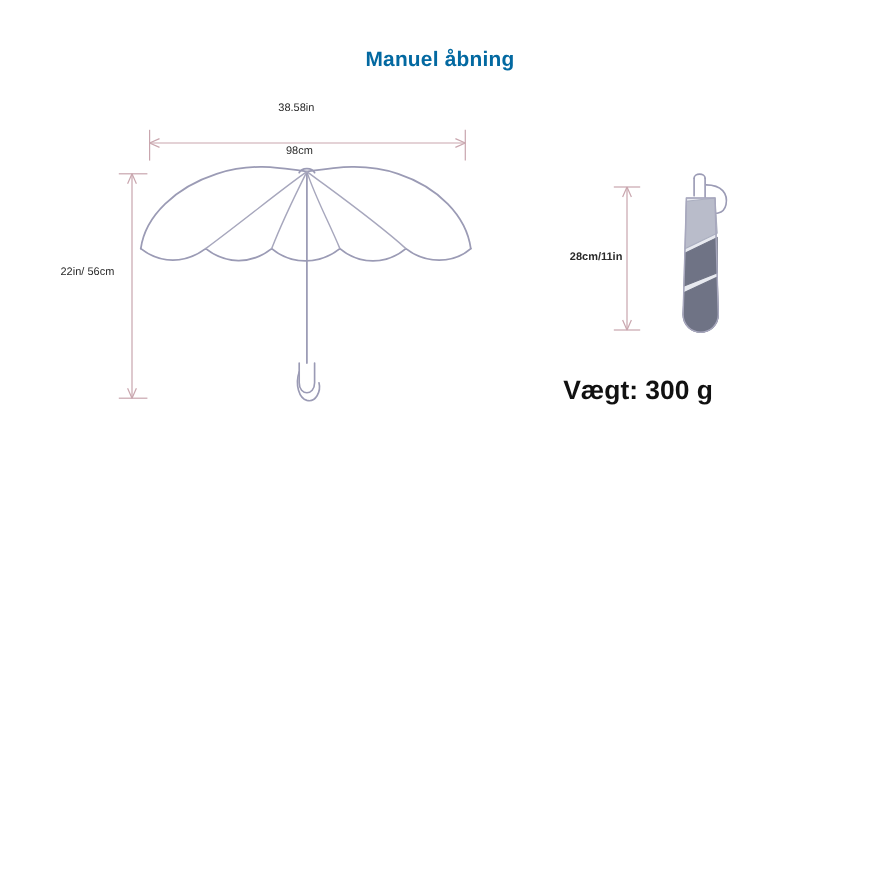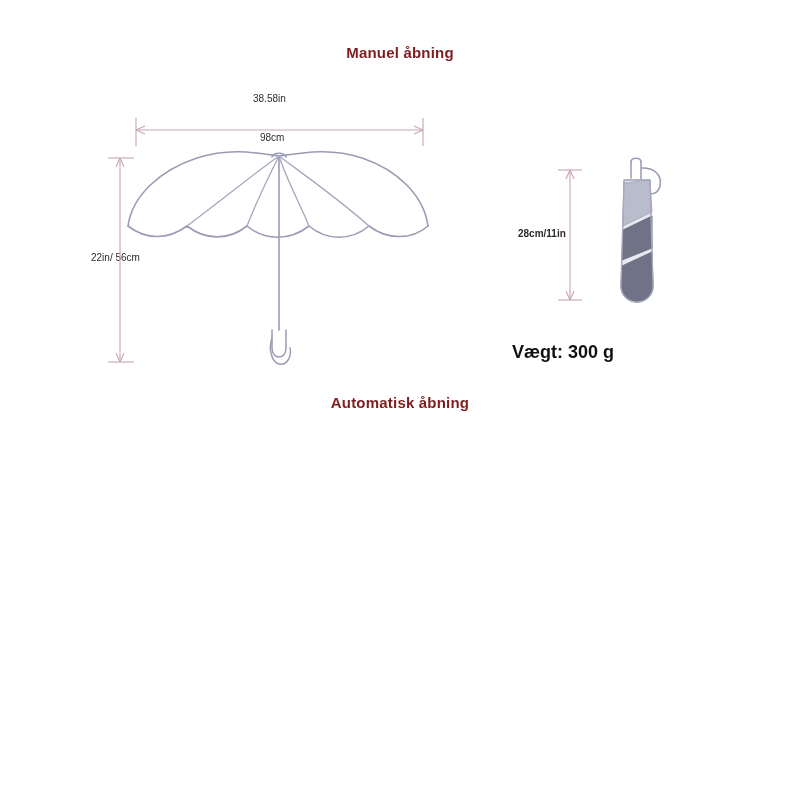--- a/index.html
+++ b/index.html
@@ -18,28 +18,28 @@
   .section {
     position: absolute;
     left: 0;
     width: 800px;
   }
   .section-title {
     position: absolute;
     width: 800px;
     text-align: center;
     font-weight: bold;
-    font-size: 15px;
+    font-size: 19px;
     letter-spacing: 0.2px;
-    color: #7f1d1d;
+    color: #0369a1;
   }
   .weight-label {
     position: absolute;
     font-weight: bold;
-    font-size: 18px;
+    font-size: 24px;
     color: #111;
     white-space: nowrap;
   }
   .dim-label {
     position: absolute;
     font-size: 10px;
     color: #2b2b2b;
     white-space: nowrap;
   }
   svg {
@@ -97,21 +97,21 @@
 </style>
 </head>
 <body>
 
 <div class="section" style="top:0;height:380px;">
 
   <div class="section-title" style="top:44px;">Manuel åbning</div>
 
   <div class="dim-label" style="left:253px;top:93px;">38.58in</div>
   <div class="dim-label" style="left:260px;top:132px;">98cm</div>
-  <div class="dim-label" style="left:55px;top:252px;margin-left:36px;">22in/ 56cm</div>
+  <div class="dim-label" style="left:55px;top:242px;">22in/ 56cm</div>
 
   <div class="dim-label" style="left:518px;top:228px;font-weight:bold;">28cm/11in</div>
 
   <div class="weight-label" style="left:512px;top:342px;">Vægt: 300 g</div>
 
   <svg width="800" height="380" viewBox="0 0 800 380">
 
     <g>
       <path class="dim-arrow" d="M136,130 L423,130"></path>
       <path class="dim-tick" d="M136,118 L136,146"></path>
@@ -167,21 +167,20 @@
       <path class="fold-fill-mid" d="M624,183 L650,180 L652,212 L623,226 Z"></path>
       <path class="fold-fill-dark" d="M623,230 L652,216 L652,248 L622,260 Z"></path>
       <path class="fold-fill-dark" d="M622,266 L652,252 L653,286 C653,296 645,302 637,302 C629,302 621,296 621,286 Z"></path>
       <path class="umb-thin" d="M624,180 L650,180 L653,286 C653,296 645,302 637,302 C629,302 621,296 621,286 Z"></path>
     </g>
   </svg>
 </div>
 
 <div class="section" style="top:380px;height:400px;">
 
-  <div class="section-title" style="top:14px;">Automatisk åbning</div>
 
   <svg width="800" height="400" viewBox="0 0 800 400" style="top:380px;">
 
     <g>
       <path class="dim-arrow" d="M136,110 L423,110"></path>
       <path class="dim-tick" d="M136,98 L136,126"></path>
       <path class="dim-tick" d="M423,98 L423,126"></path>
       <path class="dim-tick" d="M136,110 l9,-4 M136,110 l9,4"></path>
       <path class="dim-tick" d="M423,110 l-9,-4 M423,110 l-9,4"></path>
     </g>

